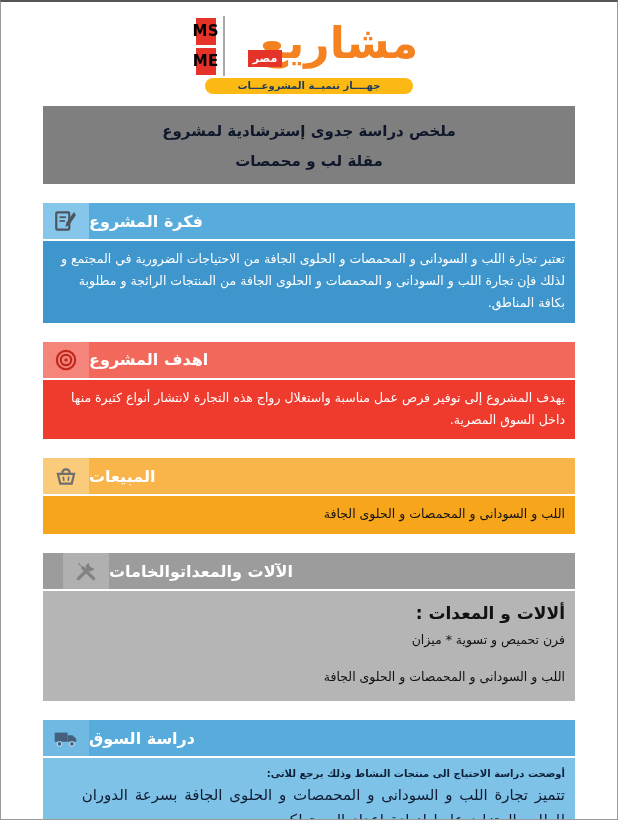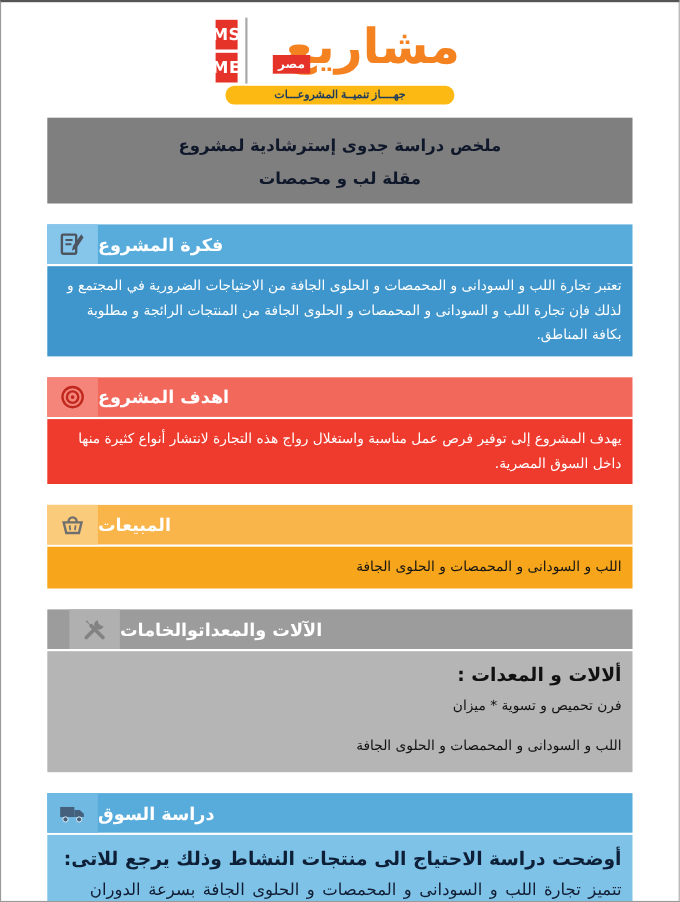--- a/index.html
+++ b/index.html
@@ -10,38 +10,38 @@
     position:relative; width:618px; height:820px; margin:0 auto;
     background:#ffffff; border:1px solid #9a9a9a; border-top:2px solid #555;
     overflow:hidden;
   }
 
   
   .logo { padding-top:14px; display:flex; flex-direction:column; align-items:center; }
   .logo-row { display:flex; align-items:center; gap:7px; direction:ltr; }
   .logo-squares { display:flex; flex-direction:column; gap:3px; }
   .logo-sq {
-    width:20px; height:27px; background:#E6332A; color:#ffffff;
+    width:20px; height:27px; background:#E6332A; color:#000000;
     font-weight:bold; font-size:15px; letter-spacing:0.5px;
     display:flex; align-items:center; justify-content:center;
   }
   .logo-divider { width:2px; height:60px; background:#a8a8a8; }
   .logo-arabic { position:relative; direction:rtl; }
   .brand {
     color:#F58220; font-size:44px; font-weight:bold; line-height:1.1;
     padding:0 4px 6px 26px;
   }
   .brand-sub {
     position:absolute; left:16px; bottom:6px; background:#E6332A; color:#fff;
     font-size:11px; font-weight:bold; padding:2px 5px; line-height:1.2;
   }
   .logo-banner {
     margin-top:2px; width:208px; background:#FDB913; color:#1c3b5e;
     font-size:10px; font-weight:bold; text-align:center; border-radius:8px;
-    padding:2px 0 3px; direction:rtl;font-family:Liberation Serif, serif;
+    padding:2px 0 3px; direction:rtl;
   }
 
   
   .header-box {
     margin:12px 42px 0; background:#7F7F7F; color:#0f172a;
     text-align:center; font-weight:bold; font-size:15px;
     padding:10px 6px 8px; line-height:2.0; direction:rtl;
   }
 
   
@@ -74,21 +74,21 @@
   .sec-mach  .sec-body { background:#B5B5B5; color:#111; padding-bottom:14px; }
 
   .sec-market .sec-head { background:#58ACDC; }
   .sec-market .icon-box { background:#6FB9E3; }
   .sec-market .sec-body { background:#7EC3E7; color:#10223a; }
 
   .line-label { font-weight:bold; font-size:17px; line-height:1.8; }
   .line-item  { font-size:12.5px; line-height:1.7; margin-bottom:16px; }
   .line-item:last-child { margin-bottom:0; }
 
-  .market-intro { font-weight:bold; font-size:17px; color:#0e1f38; line-height:1.8; }
+  .market-intro { font-weight:bold; font-size:10px; color:#0e1f38; line-height:1.8; }
   .market-text  { font-size:15px; line-height:1.65; color:#101c33; word-spacing:2px; }
 </style>
 </head>
 <body>
 
 <div class="page">
 
   <div class="logo">
     <div class="logo-row">
       <div class="logo-squares">

